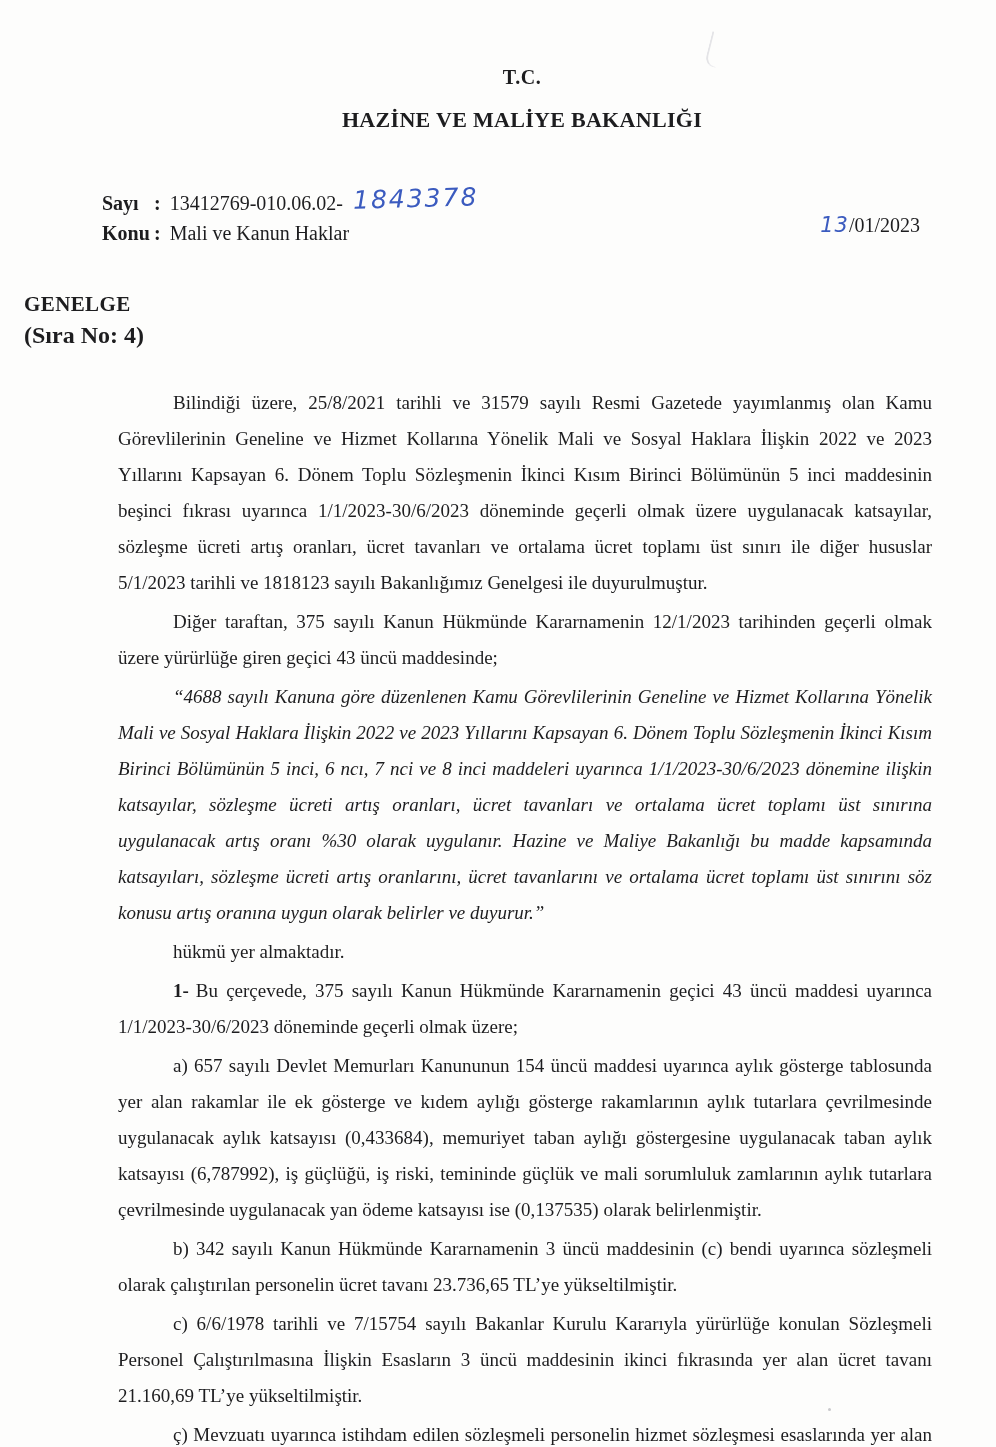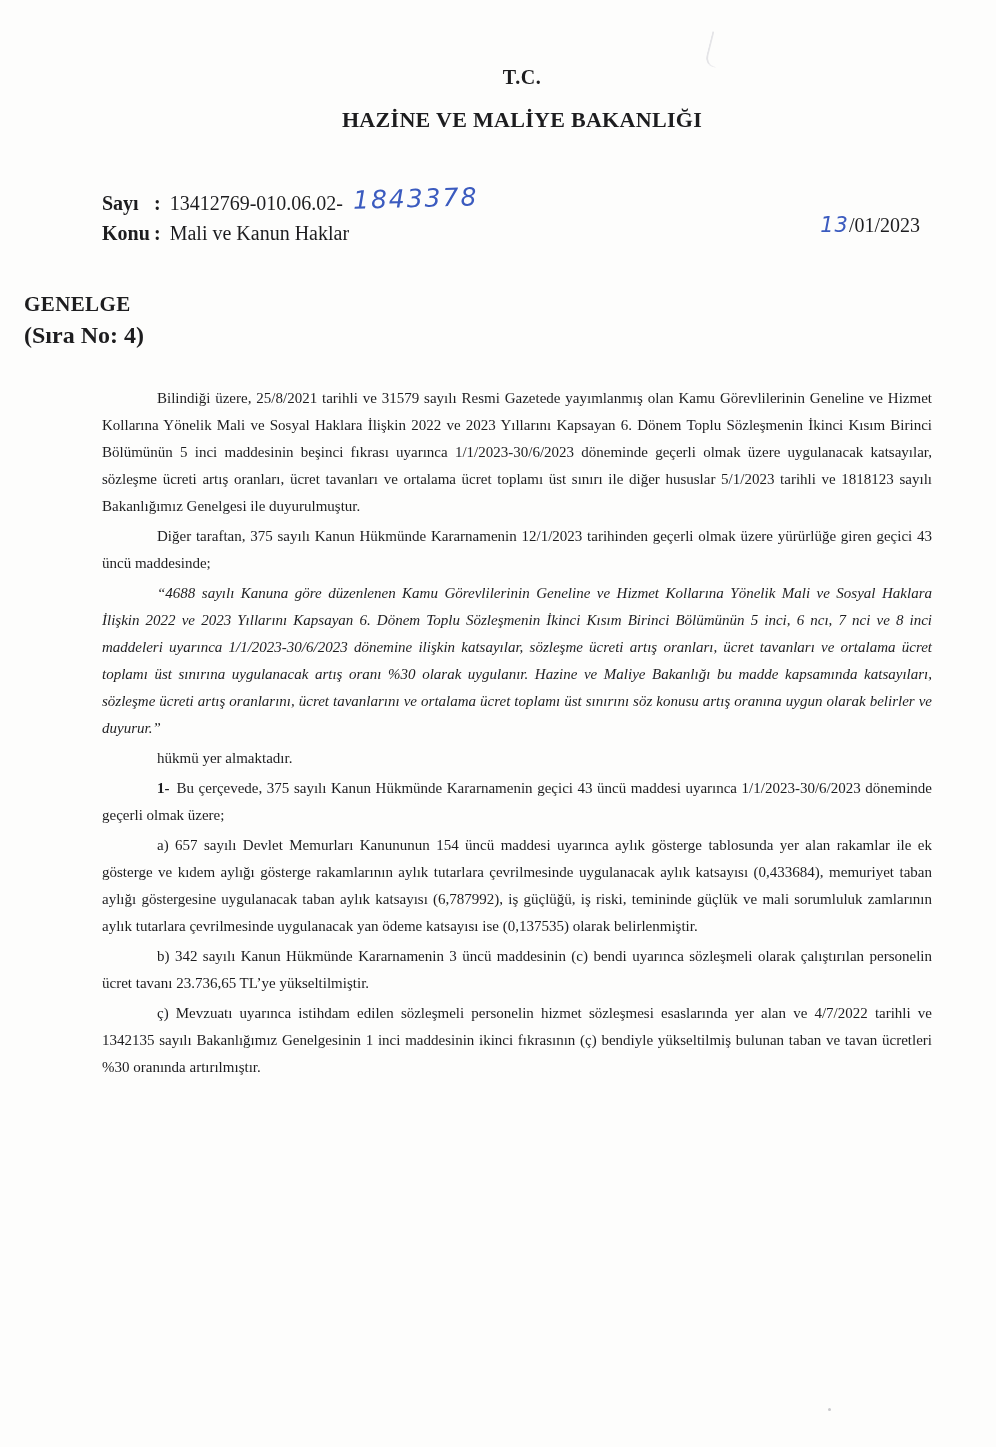--- a/index.html
+++ b/index.html
@@ -54,23 +54,23 @@
   .hand-day { font-size: 21px; letter-spacing: 1px; }
 
   
   .doctitle { margin-top: 44px; text-align: left; }
   .title-main { font-size: 21px; font-weight: bold; letter-spacing: 0.4px; }
   .title-sub { font-size: 24px; font-weight: bold; margin-top: 5px; }
 
   
   .docbody { margin: 36px 88px 0 78px; }
   .par {
-    margin: 0 0 3px 0;
-    font-size: 15px;
-    line-height: 27px;
+    margin: 0 0 3px 16px;
+    font-size: 19px;
+    line-height: 36px;
     text-align: justify;
     text-indent: 55px;
   }
   .quote { font-style: italic; }
   .lead { font-weight: bold; margin-right: 7px; }
 
   
   .artifact-squiggle {
     position: absolute;
     left: 708px; top: 32px;
@@ -118,18 +118,19 @@
   </section>
 
   <main class="docbody">
     <p class="par"><span>Bilindiği üzere, 25/8/2021 tarihli ve 31579 sayılı Resmi Gazetede yayımlanmış olan Kamu Görevlilerinin Geneline ve Hizmet Kollarına Yönelik Mali ve Sosyal Haklara İlişkin 2022 ve 2023 Yıllarını Kapsayan 6. Dönem Toplu Sözleşmenin İkinci Kısım Birinci Bölümünün 5 inci maddesinin beşinci fıkrası uyarınca 1/1/2023-30/6/2023 döneminde geçerli olmak üzere uygulanacak katsayılar, sözleşme ücreti artış oranları, ücret tavanları ve ortalama ücret toplamı üst sınırı ile diğer hususlar 5/1/2023 tarihli ve 1818123 sayılı Bakanlığımız Genelgesi ile duyurulmuştur.</span></p>
     <p class="par"><span>Diğer taraftan, 375 sayılı Kanun Hükmünde Kararnamenin 12/1/2023 tarihinden geçerli olmak üzere yürürlüğe giren geçici 43 üncü maddesinde;</span></p>
     <p class="par quote"><span>“4688 sayılı Kanuna göre düzenlenen Kamu Görevlilerinin Geneline ve Hizmet Kollarına Yönelik Mali ve Sosyal Haklara İlişkin 2022 ve 2023 Yıllarını Kapsayan 6. Dönem Toplu Sözleşmenin İkinci Kısım Birinci Bölümünün 5 inci, 6 ncı, 7 nci ve 8 inci maddeleri uyarınca 1/1/2023-30/6/2023 dönemine ilişkin katsayılar, sözleşme ücreti artış oranları, ücret tavanları ve ortalama ücret toplamı üst sınırına uygulanacak artış oranı %30 olarak uygulanır. Hazine ve Maliye Bakanlığı bu madde kapsamında katsayıları, sözleşme ücreti artış oranlarını, ücret tavanlarını ve ortalama ücret toplamı üst sınırını söz konusu artış oranına uygun olarak belirler ve duyurur.”</span></p>
     <p class="par"><span>hükmü yer almaktadır.</span></p>
     <p class="par"><b class="lead">1-</b><span>Bu çerçevede, 375 sayılı Kanun Hükmünde Kararnamenin geçici 43 üncü maddesi uyarınca 1/1/2023-30/6/2023 döneminde geçerli olmak üzere;</span></p>
     <p class="par"><span>a) 657 sayılı Devlet Memurları Kanununun 154 üncü maddesi uyarınca aylık gösterge tablosunda yer alan rakamlar ile ek gösterge ve kıdem aylığı gösterge rakamlarının aylık tutarlara çevrilmesinde uygulanacak aylık katsayısı (0,433684), memuriyet taban aylığı göstergesine uygulanacak taban aylık katsayısı (6,787992), iş güçlüğü, iş riski, temininde güçlük ve mali sorumluluk zamlarının aylık tutarlara çevrilmesinde uygulanacak yan ödeme katsayısı ise (0,137535) olarak belirlenmiştir.</span></p>
     <p class="par"><span>b) 342 sayılı Kanun Hükmünde Kararnamenin 3 üncü maddesinin (c) bendi uyarınca sözleşmeli olarak çalıştırılan personelin ücret tavanı 23.736,65 TL’ye yükseltilmiştir.</span></p>
+    <p class="par"><span>c) 6/6/1978 tarihli ve 7/15754 sayılı Bakanlar Kurulu Kararıyla yürürlüğe konulan Sözleşmeli Personel Çalıştırılmasına İlişkin Esasların 3 üncü maddesinin ikinci fıkrasında yer alan ücret tavanı 21.160,69 TL’ye yükseltilmiştir.</span></p>
     <p class="par"><span>ç) Mevzuatı uyarınca istihdam edilen sözleşmeli personelin hizmet sözleşmesi esaslarında yer alan ve 4/7/2022 tarihli ve 1342135 sayılı Bakanlığımız Genelgesinin 1 inci maddesinin ikinci fıkrasının (ç) bendiyle yükseltilmiş bulunan taban ve tavan ücretleri %30 oranında artırılmıştır.</span></p>
   </main>
 
   <div class="artifact-dot"></div>
 
 </div>
 
 </body></html>

